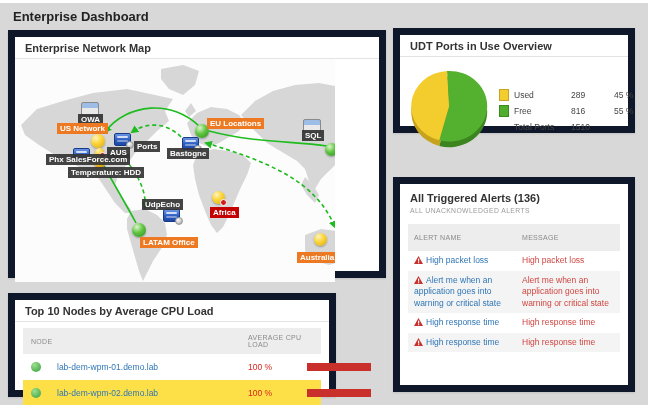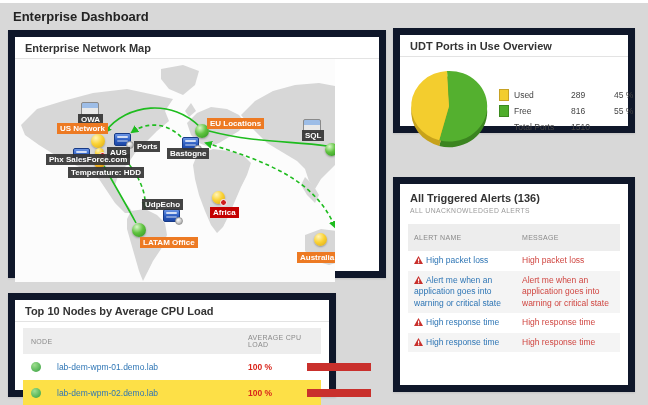--- a/index.html
+++ b/index.html
@@ -54,21 +54,21 @@
   
   .cpu-panel{left:8px;top:293px;width:328px;height:104px}
   .crow{display:grid;grid-template-columns:34px 191px 56px auto;align-items:center;font-size:8.5px}
   .crow.head{background:#ededed;font-size:7px;color:#8a8a8a;letter-spacing:.3px;padding:6px 0;margin:6px 8px 0}
   .crow.head .h1{grid-column:1/3;padding-left:8px}
   .crow.head .h2{grid-column:3/5}
   .crow.r{height:26px;margin:0 8px}
   .crow.r.alt{background:#fde047}
   .dot{width:10px;height:10px;border-radius:50%;background:radial-gradient(circle at 35% 30%,#9ede8e,#5cb85c 60%,#3f9c3f);margin-left:8px}
   .nlink{color:#2f76b5}
-  .cload{color:#d9261c;font-weight:bold}
+  .cload{color:#d9261c;font-weight:normal}
   .cbar{width:64px;height:8px;background:#c9302c;margin-left:3px}
 </style>
 </head>
 <body>
 
 <div class="topstrip"></div>
 <div class="page-title">Enterprise Dashboard</div>
 
 <section class="panel map-panel">
   <div class="panel-h">Enterprise Network Map</div>

